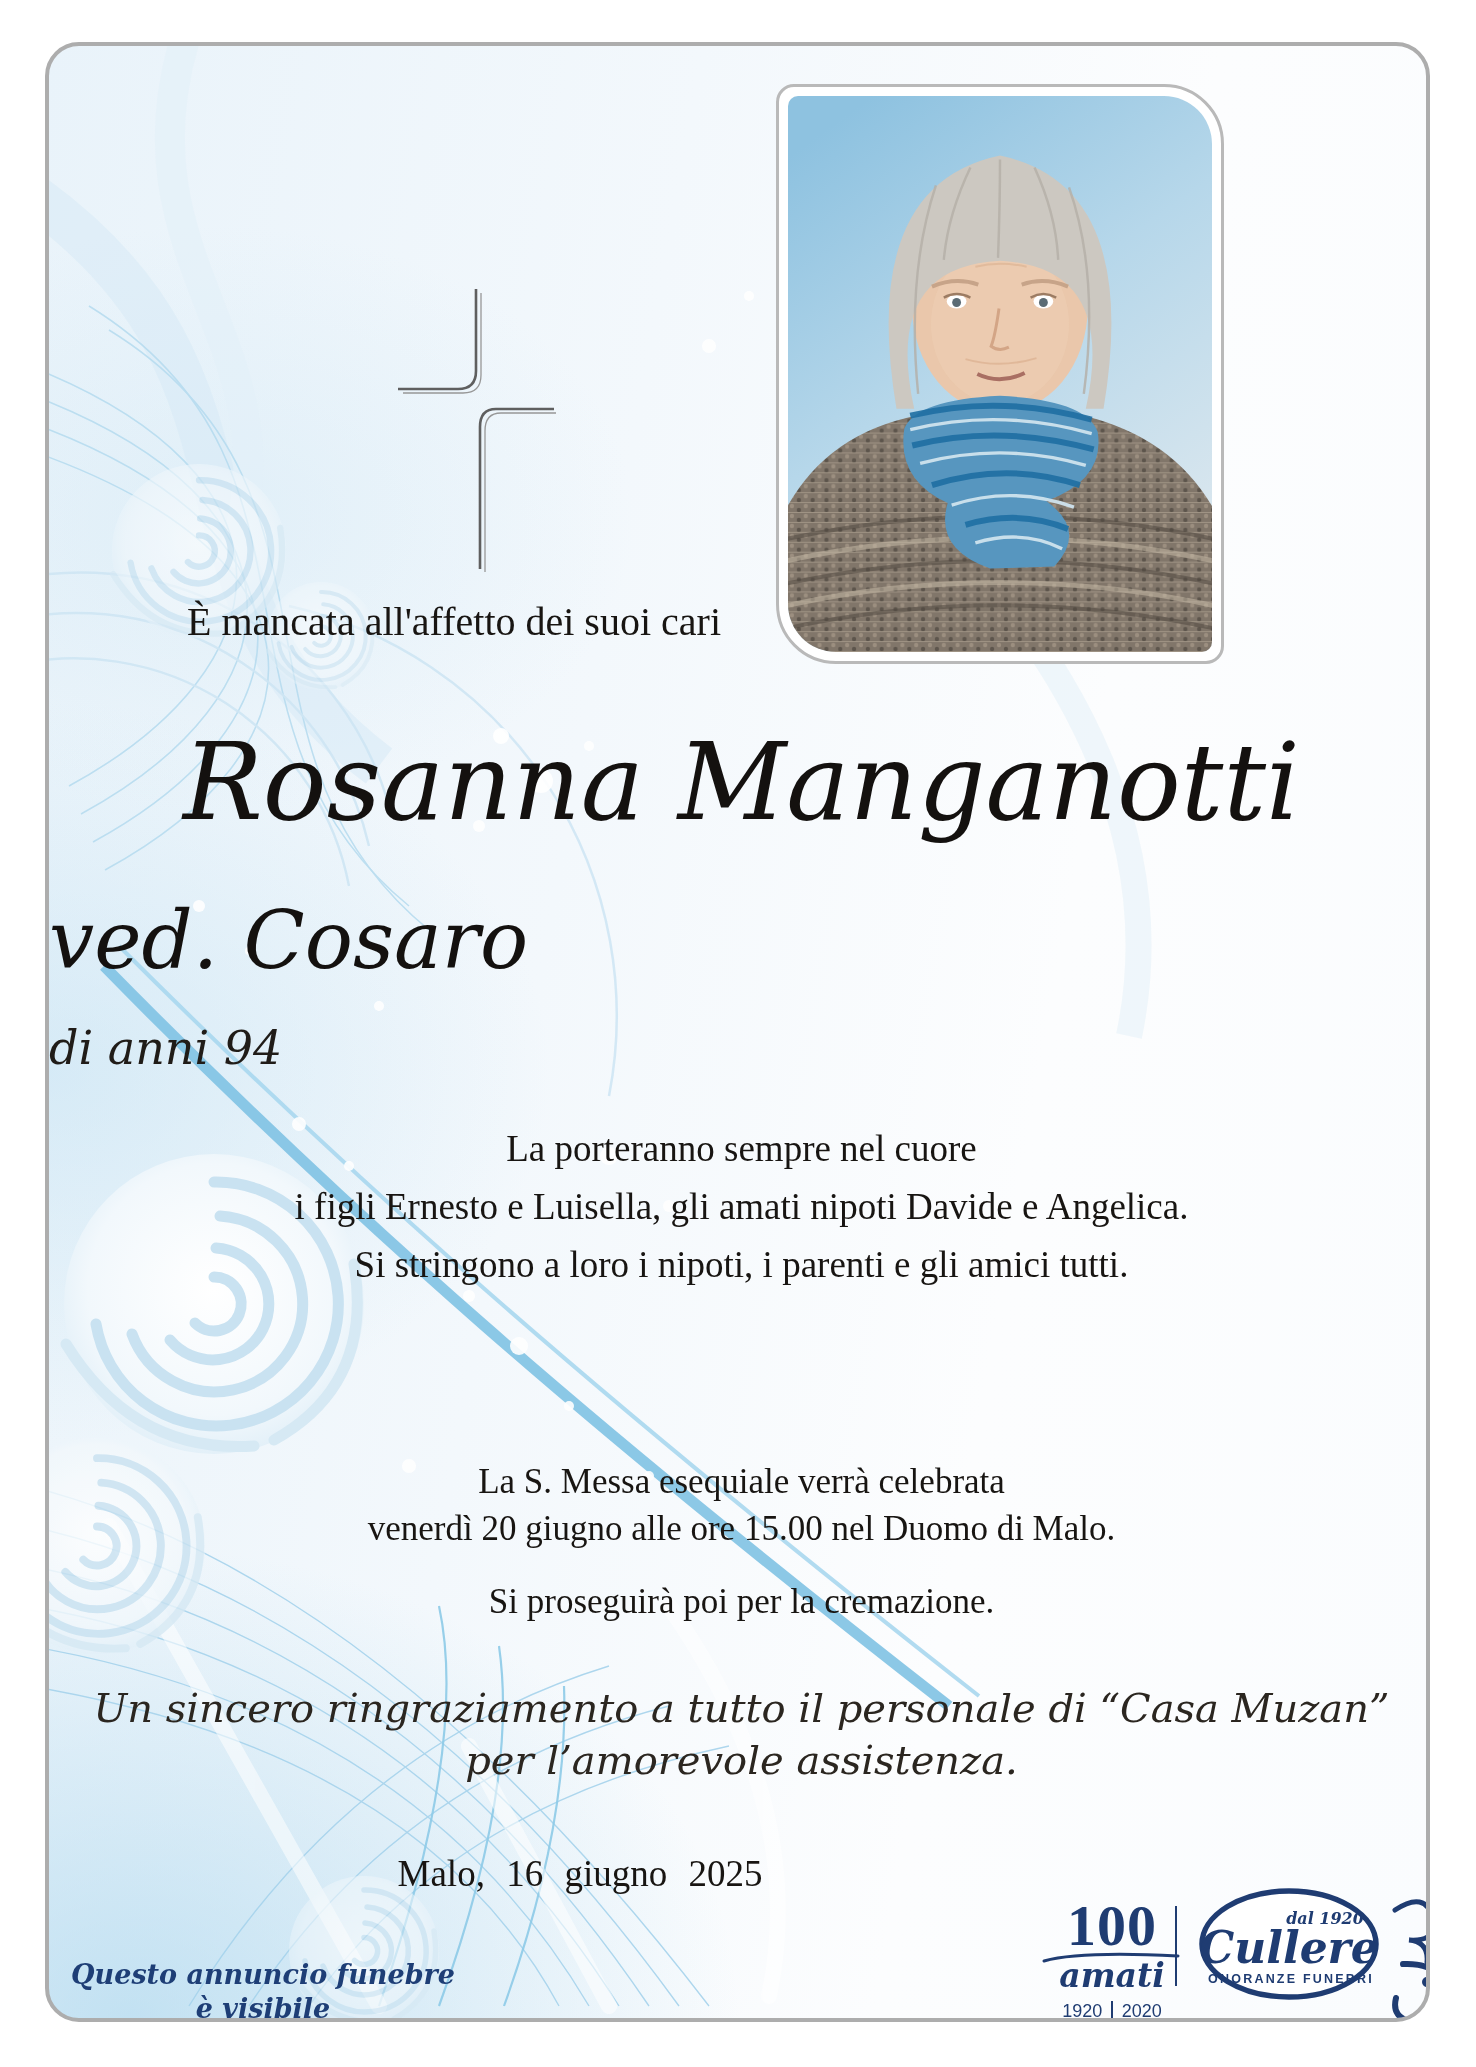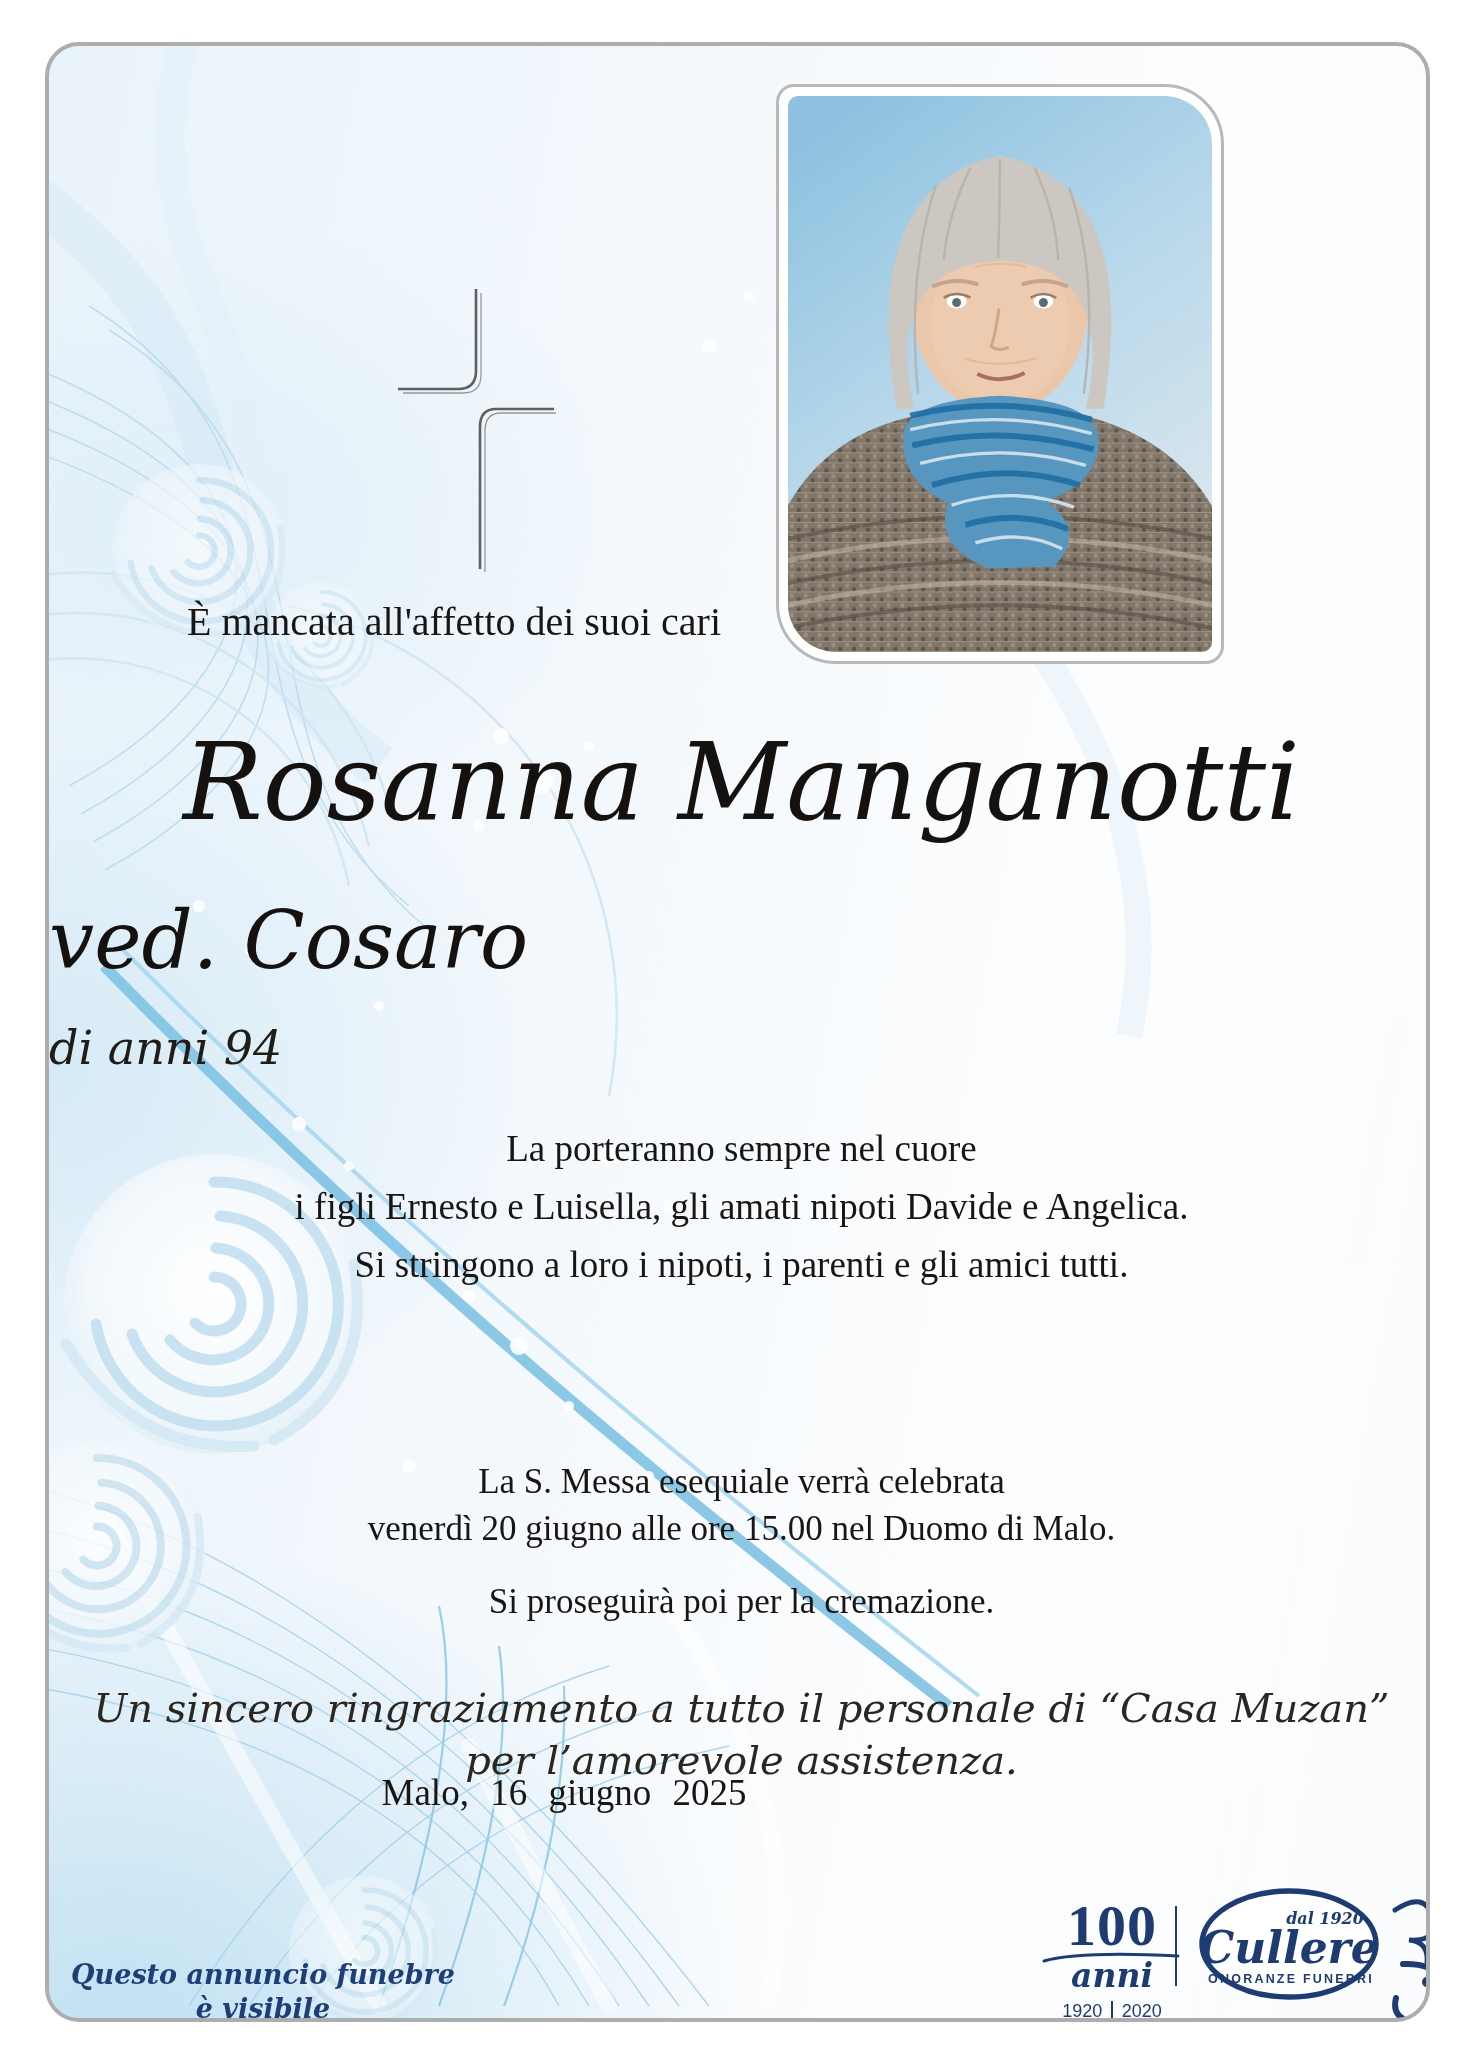--- a/index.html
+++ b/index.html
@@ -40,22 +40,22 @@
 
   .family{position:absolute;left:0;top:1074px;width:1385px;text-align:center;
           font:37px/58px "Liberation Serif", serif;color:#181512;}
   .ceremony{position:absolute;left:0;width:1385px;text-align:center;
           font:35px/47px "Liberation Serif", serif;color:#181512;}
   .vigil{top:1296px;} .mass{top:1412px;} .cremation{top:1532px;}
 
   .thanks{position:absolute;left:0;top:1636px;width:1385px;text-align:center;
           font:italic 40px/52px "DejaVu Serif", serif;color:#2b2620;}
 
-  .dateline{position:absolute;left:0;top:1724px;width:1030px;text-align:center;
-            font:37px/46px "Liberation Serif", serif;color:#181512;word-spacing:12px;}
+  .dateline{position:absolute;left:0;top:1805px;width:1030px;text-align:center;
+            font:37px/46px "Liberation Serif", serif;color:#181512;word-spacing:12px;padding-left:16px;}
 
   .anniv{position:absolute;left:988px;top:1853px;width:150px;text-align:center;color:#1f3c72;}
   .anniv-100{font:bold 58px/54px "Liberation Serif", serif;letter-spacing:1px;}
   .anniv-swoosh{display:block;margin:-4px auto 0 auto;}
   .anniv-word{font:italic bold 33px/34px "DejaVu Serif", serif;margin-top:-4px;}
   .anniv-years{margin-top:8px;font:18px/20px "Liberation Sans", sans-serif;
                display:flex;justify-content:center;align-items:center;gap:9px;}
   .anniv-bar{display:inline-block;width:1.5px;height:20px;background:#1f3c72;}
 
   .logo-divider{position:absolute;left:1126px;top:1860px;width:2px;height:80px;background:#1f3c72;}
@@ -275,21 +275,21 @@
     <div>per l’amorevole assistenza.</div>
   </div>
 
   <div class="dateline">Malo, 16 giugno 2025</div>
 
   <div class="anniv">
     <div class="anniv-100">100</div>
     <svg class="anniv-swoosh" width="140" height="14" viewBox="0 0 140 14" aria-hidden="true">
       <path d="M 2 12 Q 38 2 136 7" fill="none" stroke="#1f3c72" stroke-width="3" stroke-linecap="round"></path>
     </svg>
-    <div class="anniv-word">anni</div>
+    <div class="anniv-word">amati</div>
     <div class="anniv-years">
       <span>1920</span>
       <span class="anniv-bar"></span>
       <span>2020</span>
     </div>
   </div>
 
   <div class="logo-divider"></div>
 
   <svg class="badge" viewBox="0 0 256 172">

